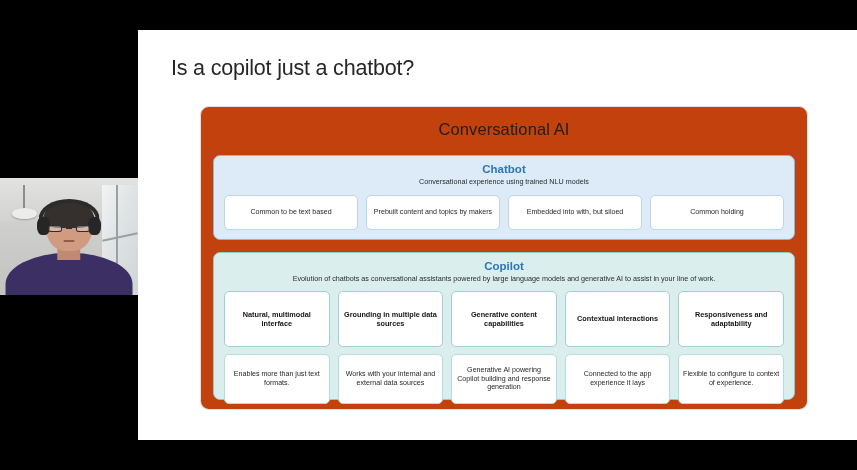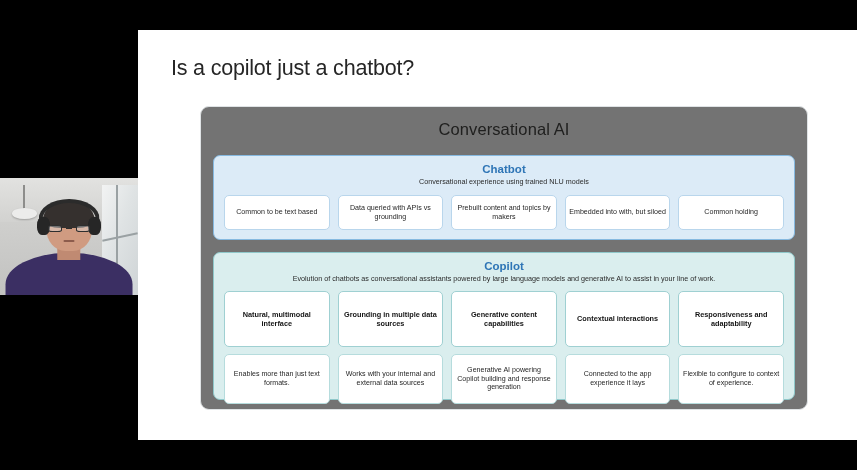--- a/index.html
+++ b/index.html
@@ -198,21 +198,21 @@
     letter-spacing: -0.2px;
   }
 
   
   #diagram-frame {
     position: absolute;
     left: 62px;
     top: 76px;
     width: 608px;
     height: 304px;
-    background: #737373;
+    background: #c2410c;
     border: 1px solid #dfe3e5;
     border-radius: 9px;
     box-sizing: border-box;
   }
 
   #diagram-heading {
     text-align: center;
     font-size: 16.5px;
     color: #20201f;
     padding-top: 13px;
@@ -333,21 +333,20 @@
 
     <div id="diagram-frame">
 
       <div id="diagram-heading">Conversational AI</div>
 
       <div class="panel" id="chatbot-panel">
         <div class="panel-title">Chatbot</div>
         <div class="panel-sub">Conversational experience using trained NLU models</div>
         <div class="card-row" id="chatbot-cards">
           <div class="card chatbot-card">Common to be text based</div>
-          <div class="card chatbot-card">Data queried with APIs vs grounding</div>
           <div class="card chatbot-card">Prebuilt content and topics by makers</div>
           <div class="card chatbot-card">Embedded into with, but siloed</div>
           <div class="card chatbot-card">Common holding</div>
         </div>
       </div>
 
       <div class="panel" id="copilot-panel">
         <div class="panel-title">Copilot</div>
         <div class="panel-sub">Evolution of chatbots as conversational assistants powered by large language models and generative AI to assist in your line of work.</div>
 

